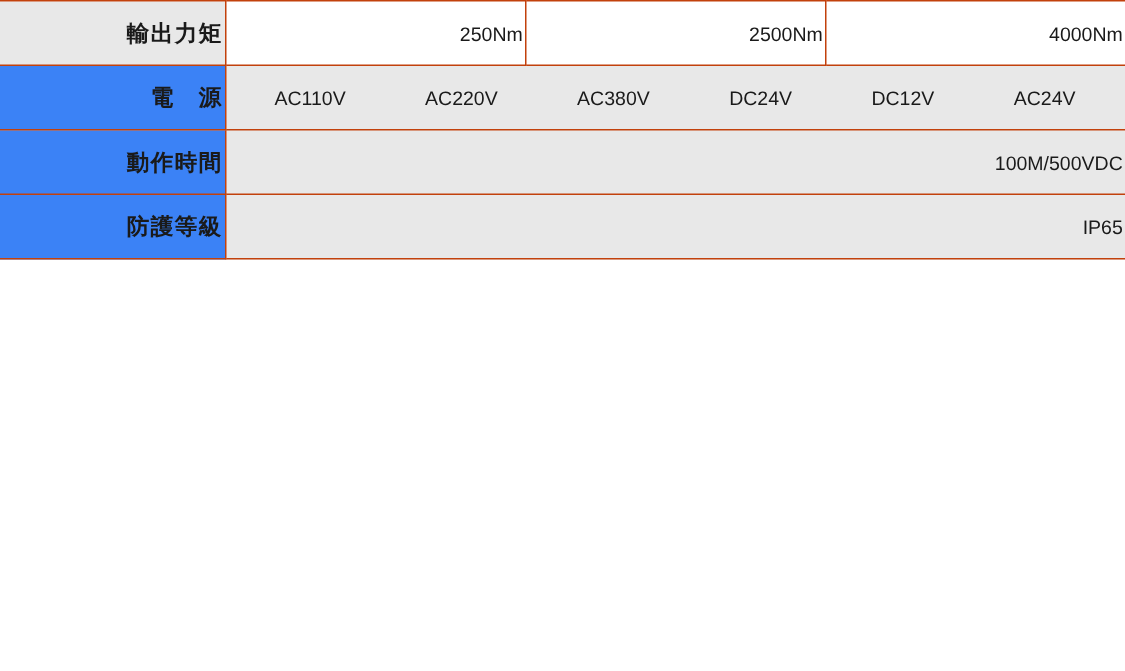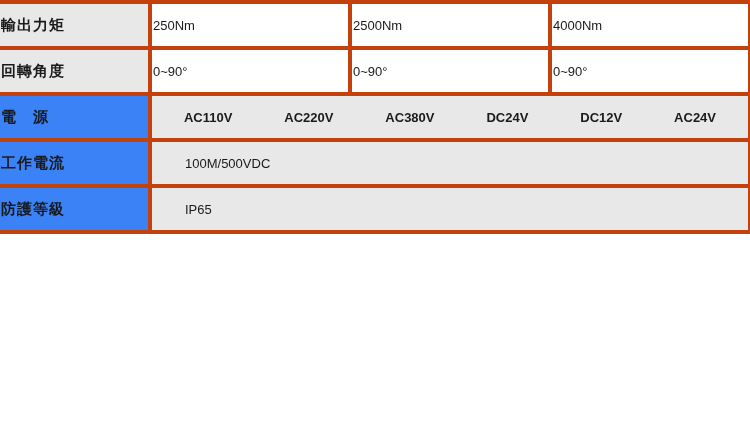--- a/index.html
+++ b/index.html
@@ -18,22 +18,22 @@
     width: 750px;
     border-collapse: collapse;
     table-layout: fixed;
   }
   #spec-table col.c-label { width: 150px; }
   #spec-table col.c-v1 { width: 200px; }
   #spec-table col.c-v2 { width: 200px; }
   #spec-table col.c-v3 { width: 200px; }
 
   #spec-table td {
-    border: 4px solid #c2410c;
-    text-align: left;
+    border: 1px solid #c2410c;
+    text-align: right;
     vertical-align: middle;
     height: 40px;
     font-size: 13px;
     background: #ffffff;
   }
   
   #spec-table td.label {
     background: #e8e8e8;
     font-weight: bold;
     font-size: 15px;
@@ -51,21 +51,20 @@
     padding: 0 6px;
   }
   .power-list {
     display: flex;
     justify-content: space-around;
     align-items: center;
     width: 100%;
   }
   .power-list span {
     white-space: nowrap;
-    font-weight: bold;
   }
   .tall { height: 54px; padding-left: 33px; }
 </style>
 </head>
 <body>
 
 <table id="spec-table">
   <colgroup>
     <col class="c-label">
     <col class="c-v1">
@@ -75,47 +74,41 @@
   <tbody>
 
     <tr>
       <td class="label">輸出力矩</td>
       <td>250Nm</td>
       <td>2500Nm</td>
       <td>4000Nm</td>
     </tr>
 
 
-    <tr>
-      <td class="label">回轉角度</td>
-      <td>0~90°</td>
-      <td>0~90°</td>
-      <td>0~90°</td>
-    </tr>
 
 
 
 
 
     <tr class="shaded">
       <td class="label">電　源</td>
       <td class="power-cell tall" colspan="3">
         <div class="power-list">
           <span>AC110V</span>
           <span>AC220V</span>
           <span>AC380V</span>
           <span>DC24V</span>
           <span>DC12V</span>
           <span>AC24V</span>
         </div>
       </td>
     </tr>
 
     <tr class="shaded">
-      <td class="label">工作電流</td>
+      <td class="label">動作時間</td>
       <td class="tall" colspan="3">100M/500VDC</td>
     </tr>
 
 
     <tr class="shaded">
       <td class="label">防護等級</td>
       <td class="tall" colspan="3">IP65</td>
     </tr>
 
   </tbody>

